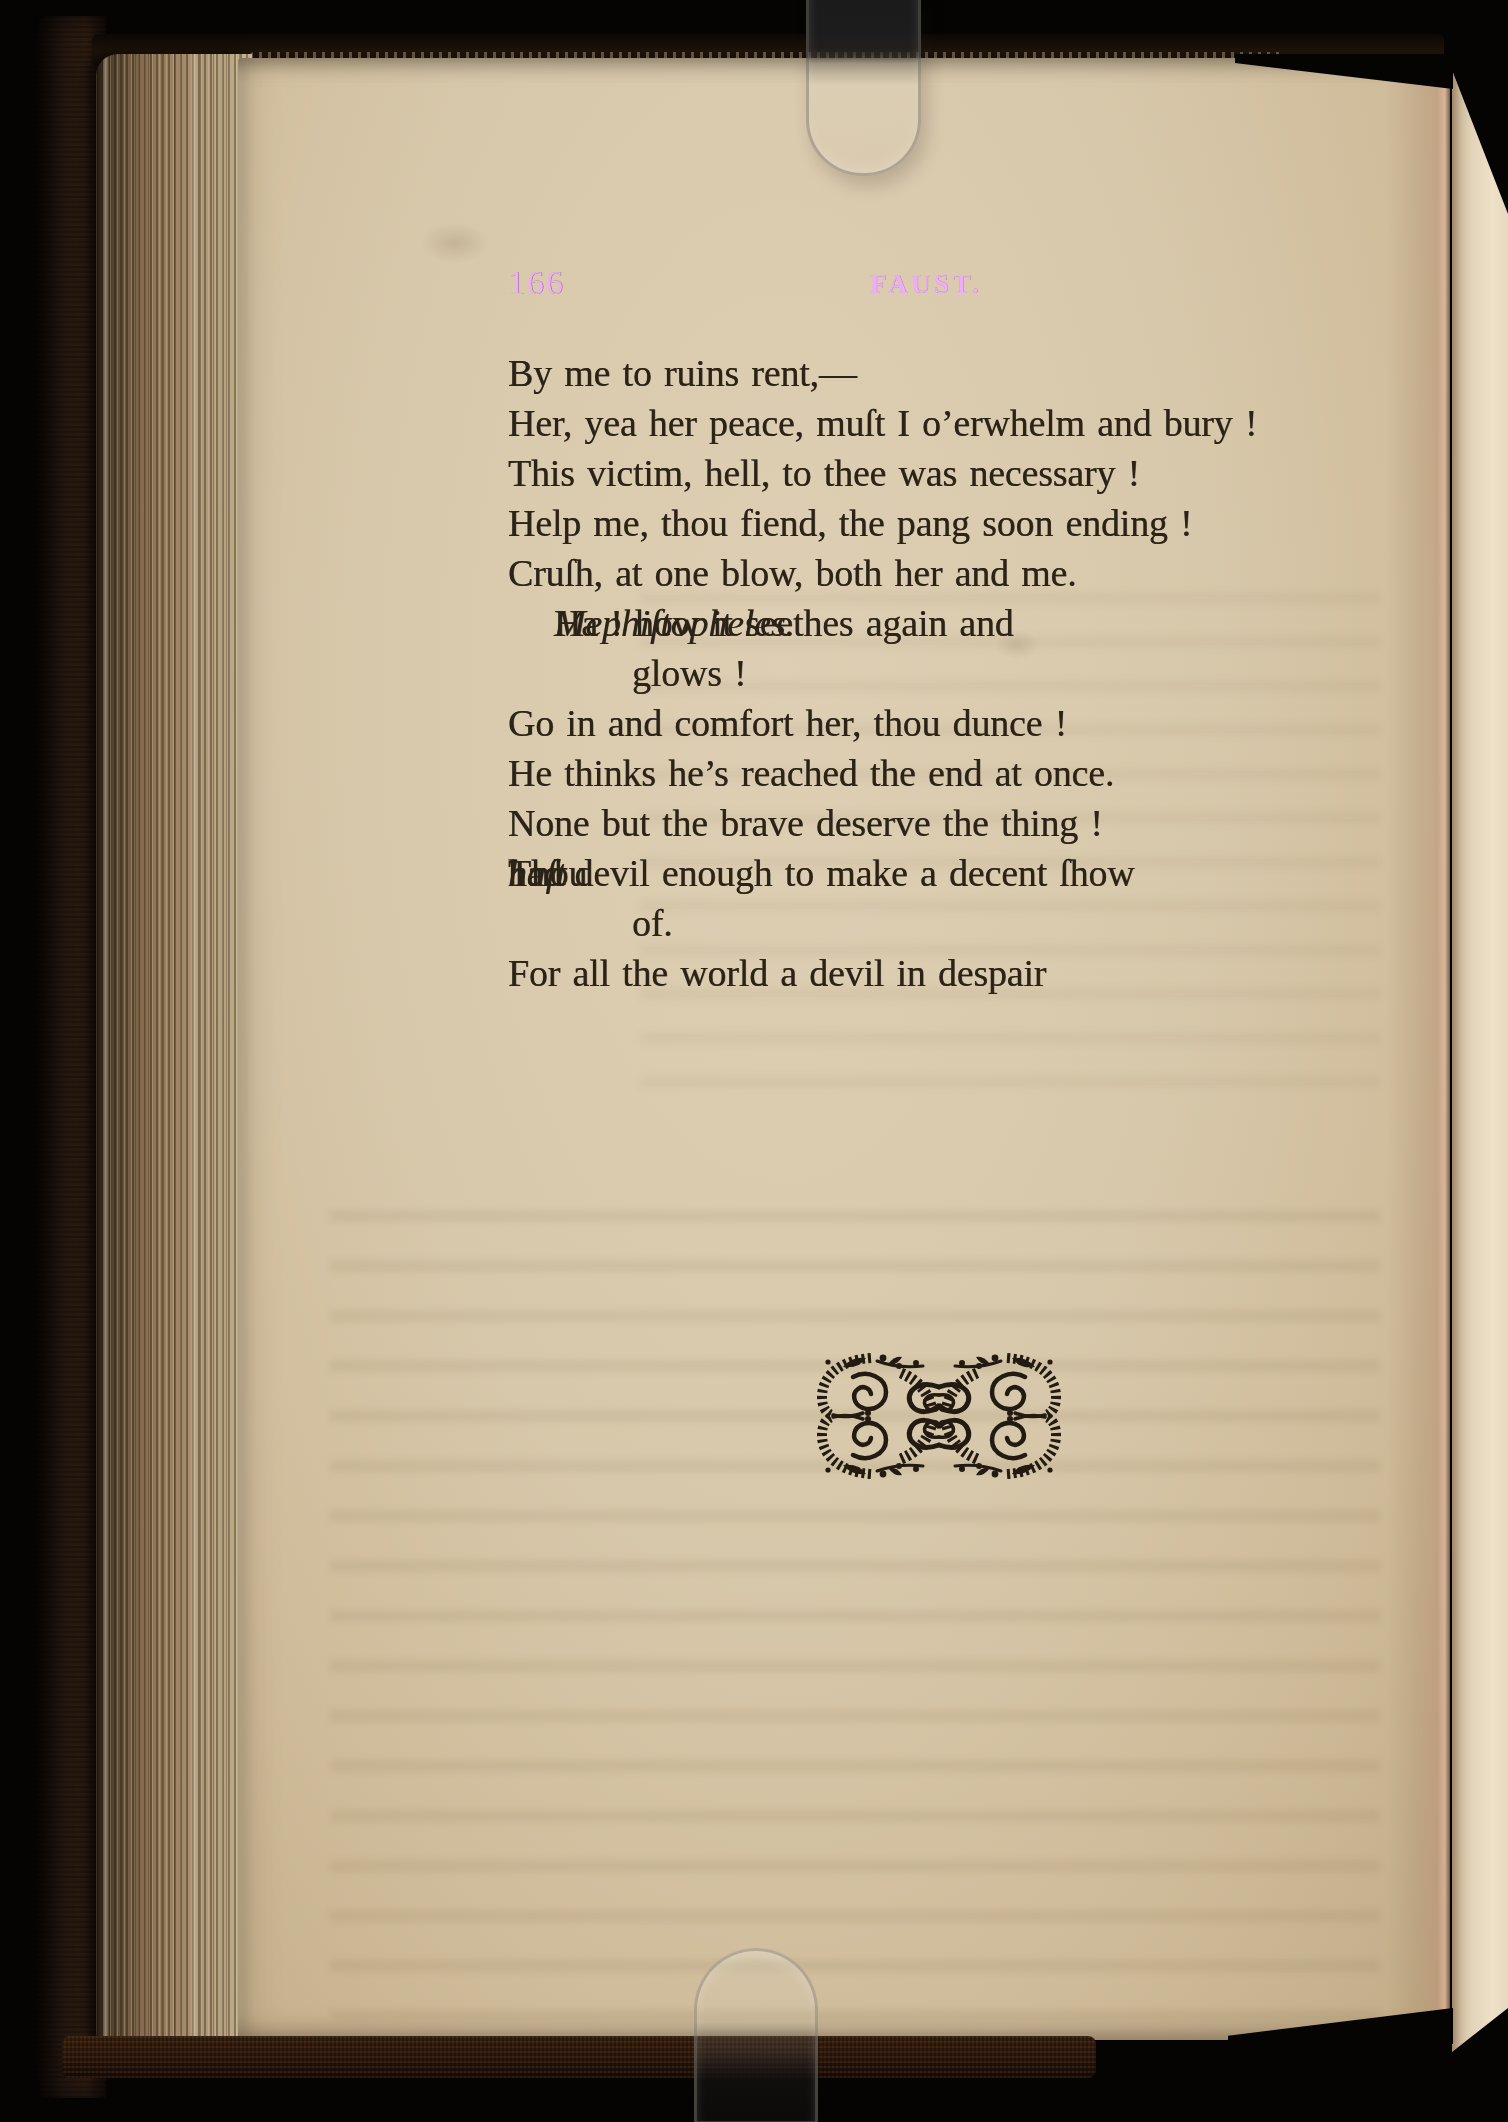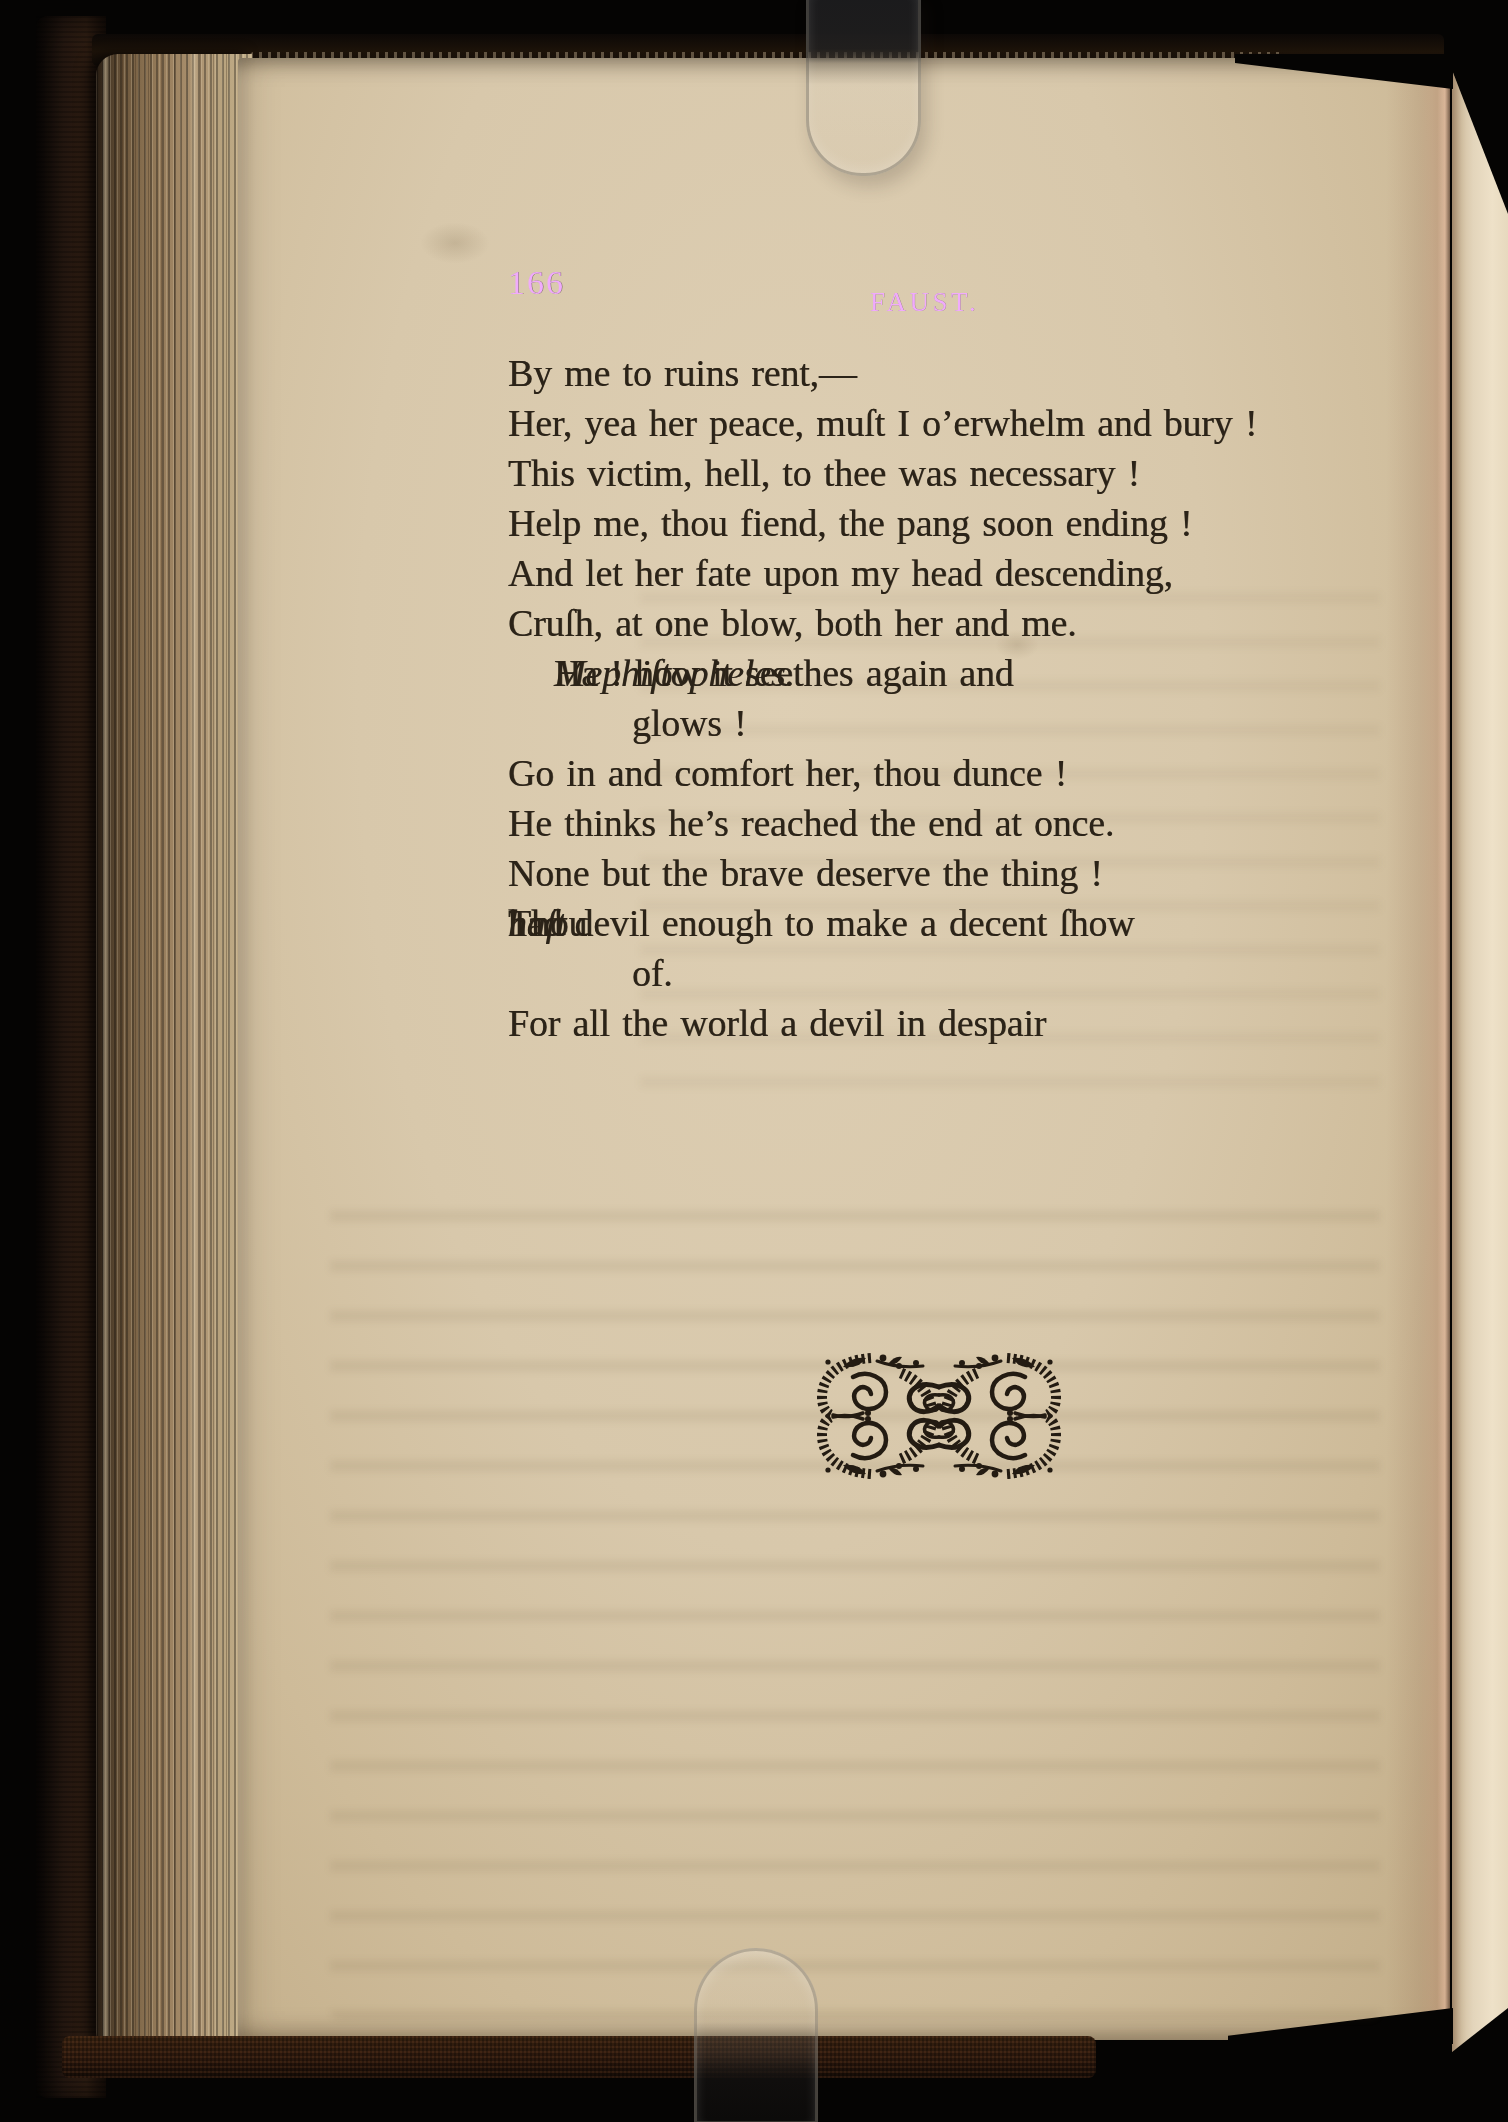--- a/index.html
+++ b/index.html
@@ -68,21 +68,21 @@
     background:repeating-linear-gradient(180deg,transparent 0 30px,rgba(110,88,55,.085) 30px 42px,transparent 42px 50px);
     filter:blur(3px);}
   .showthrough2{left:640px;top:560px;width:740px;height:540px;
     background:repeating-linear-gradient(180deg,transparent 0 32px,rgba(110,88,55,.055) 32px 44px);
     filter:blur(3px);}
 
   
   .header{left:508px;top:262px;width:778px;height:48px;color:#f0abfc;}
   .pagenum{left:0;top:2px;font-size:34px;letter-spacing:2px;
     text-shadow:.4px .4px .5px rgba(43,35,24,.6);}
-  .running-title{left:362px;top:25px;font-size:27px;font-weight:normal;letter-spacing:3.5px;
+  .running-title{left:362px;top:7px;font-size:27px;font-weight:bold;letter-spacing:3.5px;
     text-shadow:.3px .3px .4px rgba(43,35,24,.5);}
 
   .poem{left:508px;top:348px;width:778px;color:#2b2318;font-size:38px;line-height:50px;
     word-spacing:3px;letter-spacing:-.2px;
     text-shadow:.4px .4px .5px rgba(43,35,24,.55),-.2px -.2px .4px rgba(43,35,24,.3);}
   .poem .pline{position:relative;min-height:50px;white-space:nowrap;}
   .poem .pline em{font-style:italic;}
   .poem .pline.justify{white-space:normal;text-align:justify;text-align-last:justify;font-family:Liberation Serif, serif;}
   .poem .pline.speaker{padding-left:46px;}
   .poem .pline.cont{padding-left:124px;}
@@ -131,23 +131,20 @@
         <span>By me to ruins rent,—</span>
       </div>
       <div class="pline">
         <span>Her, yea her peace, muſt I o’erwhelm and bury !</span>
       </div>
       <div class="pline">
         <span>This victim, hell, to thee was necessary !</span>
       </div>
       <div class="pline">
         <span>Help me, thou fiend, the pang soon ending !</span>
-      </div>
-      <div class="pline">
-        <span>And let her fate upon my head descending,</span>
       </div>
       <div class="pline">
         <span>Cruſh, at one blow, both her and me.</span>
       </div>
       <div class="pline speaker justify">
         <em>Mephiſtopheles.</em>
         <span> Ha ! how it seethes again and</span>
       </div>
       <div class="pline cont">
         <span>glows !</span>

